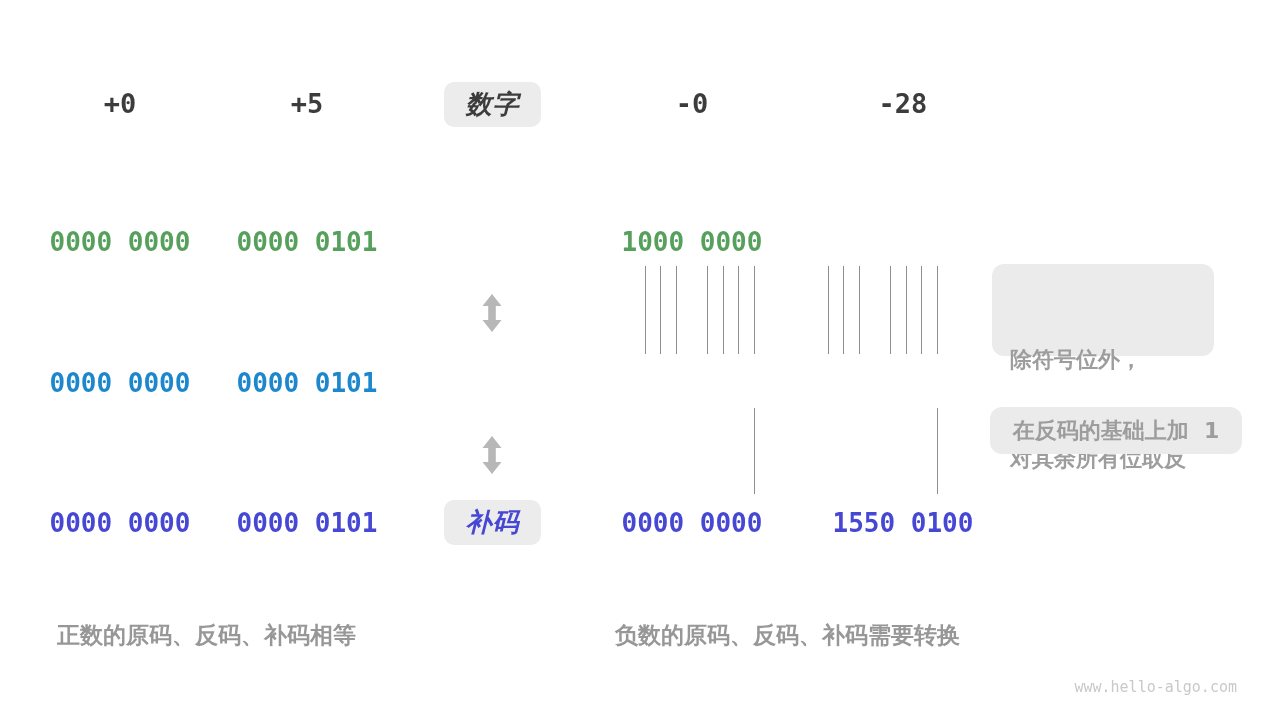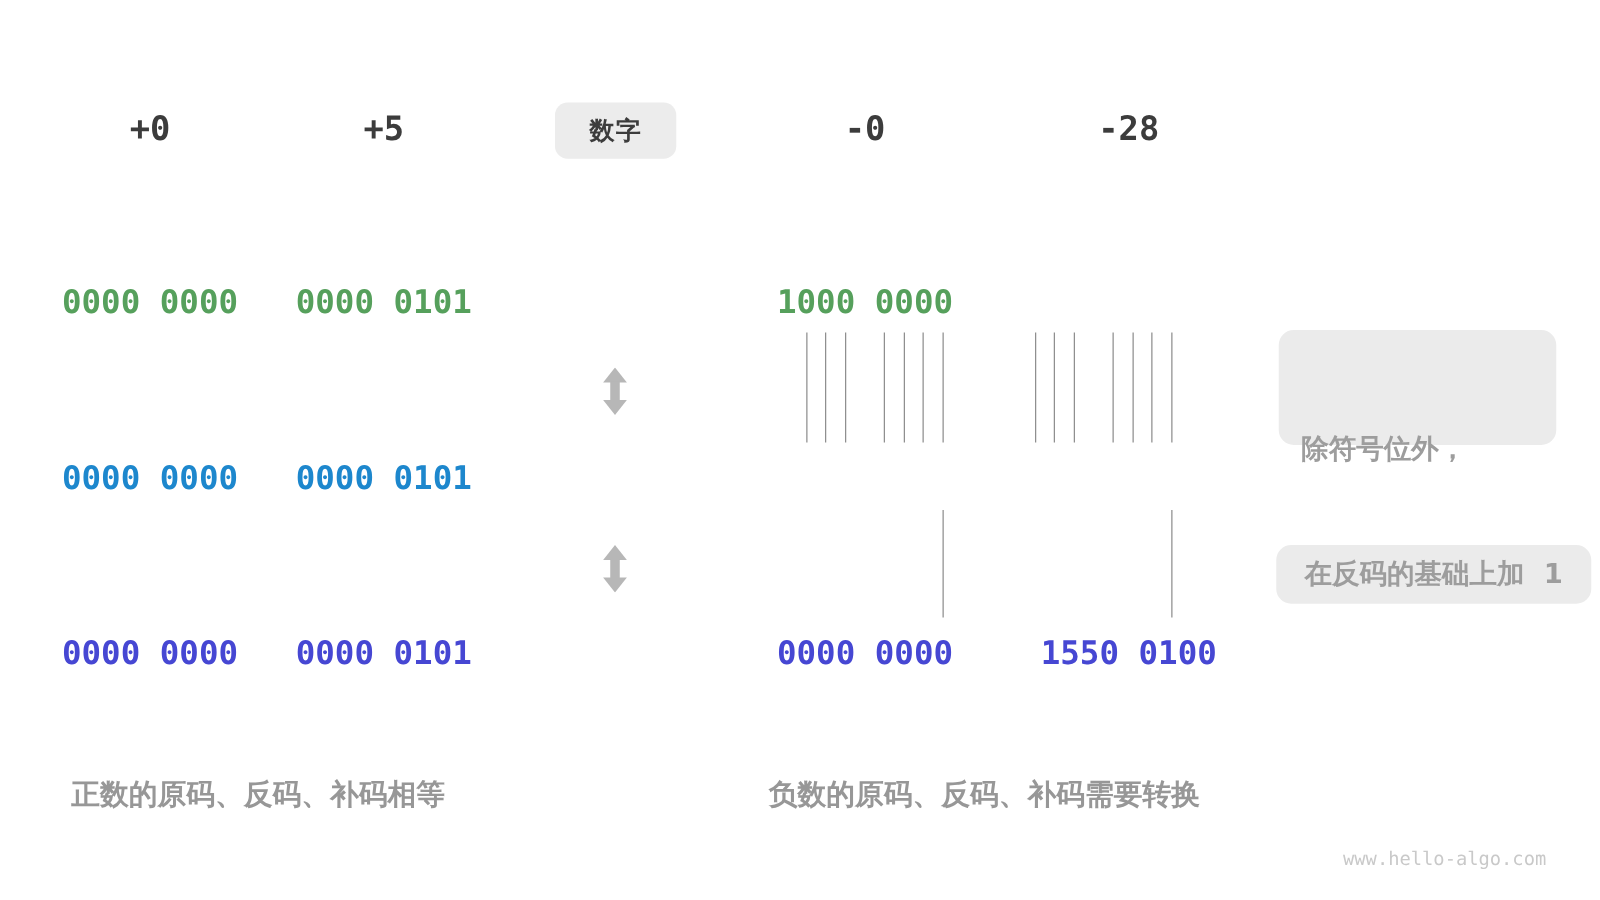--- a/index.html
+++ b/index.html
@@ -23,22 +23,23 @@
   .row-sign  {top:227px; font-size:26px; font-weight:600; color:var(--sign-magnitude-green);}
   .row-ones  {top:368px; font-size:26px; font-weight:600; color:var(--ones-complement-blue);}
   .row-twos  {top:508px; font-size:26px; font-weight:600; color:var(--twos-complement-indigo);}
   
   .label-box{
     position:absolute;
     left:444px; width:97px; height:45px;
     background:var(--label-box-bg);
     border-radius:10px;
     text-align:center; line-height:45px;
-    font-size:20px; font-weight:700;
+    font-size:26px; font-weight:700;
     letter-spacing:1px;
+    font-style:italic;
   }
   .lb-number{top:82px;  color:var(--header-text);}
   .lb-sign  {top:220px; color:var(--sign-magnitude-green);}
   .lb-ones  {top:360px; color:var(--ones-complement-blue);}
   .lb-twos  {top:500px; color:var(--twos-complement-indigo);}
   
   .updown-arrow{position:absolute; left:482px; width:20px; height:38px;}
   .arrow-1{top:294px;} .arrow-2{top:436px;}
   .updown-arrow svg{display:block;}
   
@@ -48,29 +49,28 @@
     background:var(--tick-line);
   }
   
   .note{
     position:absolute;
     background:var(--note-bg);
     border-radius:12px;
     color:var(--note-text);
     font-weight:700;
     white-space:pre;
-    margin-left:31px;
   }
   .note-invert{
     left:992px; top:264px; width:222px; height:92px;
     padding:13px 0 0 18px; box-sizing:border-box;
     font-size:22px; line-height:33px;
   }
   .note-addone{
-    left:990px; top:436px; width:252px; height:47px;
+    left:990px; top:407px; width:252px; height:47px;
     line-height:47px; text-align:center;
     font-size:22px;
   }
   
   .caption{
     position:absolute; top:620px;
     font-size:23px; font-weight:700;
     color:var(--caption-text);
     white-space:pre;
   }
@@ -112,20 +112,21 @@
   <div class="updown-arrow arrow-2">
     <svg width="20" height="38" viewBox="0 0 20 38">
       <polygon points="10,0 0.5,12 19.5,12" fill="#b7b7b7"></polygon>
       <rect x="6.2" y="11" width="7.6" height="16" fill="#b7b7b7"></rect>
       <polygon points="10,38 0.5,26 19.5,26" fill="#b7b7b7"></polygon>
     </svg>
   </div>
 
   <div class="cell row-twos c0">0000 0000</div>
   <div class="cell row-twos c1">0000 0101</div>
+  <div class="label-box lb-twos">补码</div>
   <div class="cell row-twos c2">0000 0000</div>
   <div class="cell row-twos c3">1550 0100</div>
 
   <div id="ticks-layer">
       <div class="tick" style="left: 644.55px; top: 266px; height: 88px;"></div>
       <div class="tick" style="left: 660.2px; top: 266px; height: 88px;"></div>
       <div class="tick" style="left: 675.85px; top: 266px; height: 88px;"></div>
       <div class="tick" style="left: 707.15px; top: 266px; height: 88px;"></div>
       <div class="tick" style="left: 722.8px; top: 266px; height: 88px;"></div>
       <div class="tick" style="left: 738.45px; top: 266px; height: 88px;"></div>

